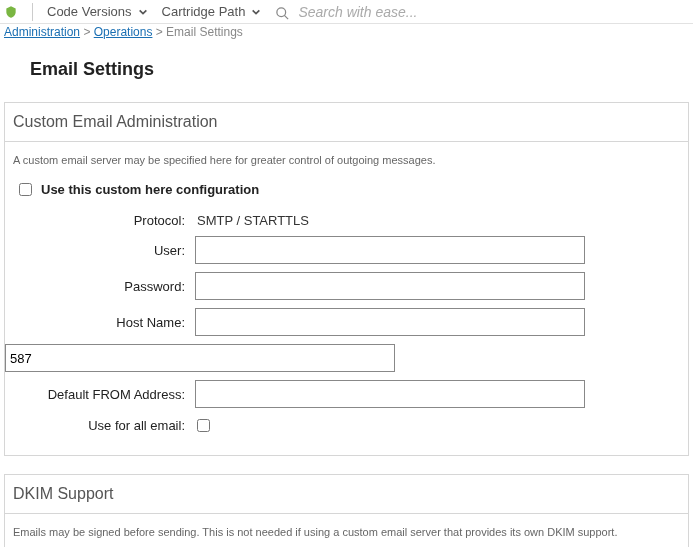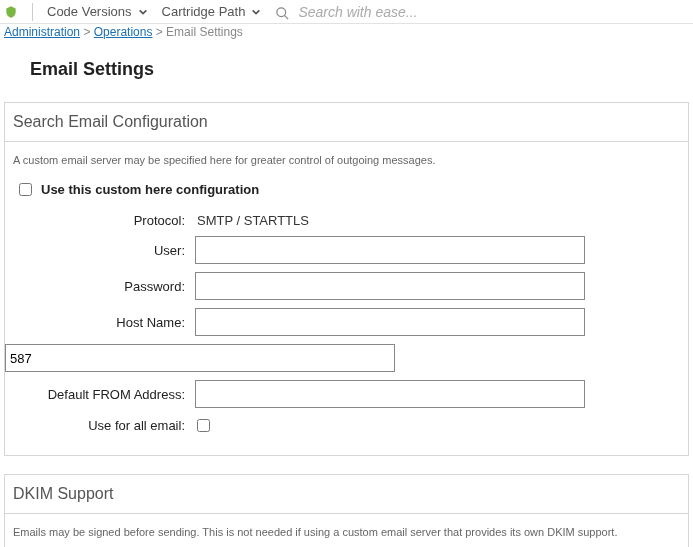--- a/index.html
+++ b/index.html
@@ -132,21 +132,21 @@
   <a href="#">Administration</a>
   <span class="sep-g"> &gt; </span>
   <a href="#">Operations</a>
   <span class="sep-g"> &gt; </span>
   <span class="current">Email Settings</span>
 </div>
 
 <h1 class="page-title">Email Settings</h1>
 
 <div class="panel">
-  <div class="panel-header">Search Email Configuration</div>
+  <div class="panel-header">Custom Email Administration</div>
   <div class="panel-desc">A custom email server may be specified here for greater control of outgoing messages.</div>
   <div class="checkbox-row">
     <input type="checkbox" style="">
     <label>Use this custom here configuration</label>
   </div>
   <div class="form-table">
     <div class="form-row">
       <div class="form-label">Protocol:</div>
       <div class="form-val">SMTP / STARTTLS</div>
     </div>

